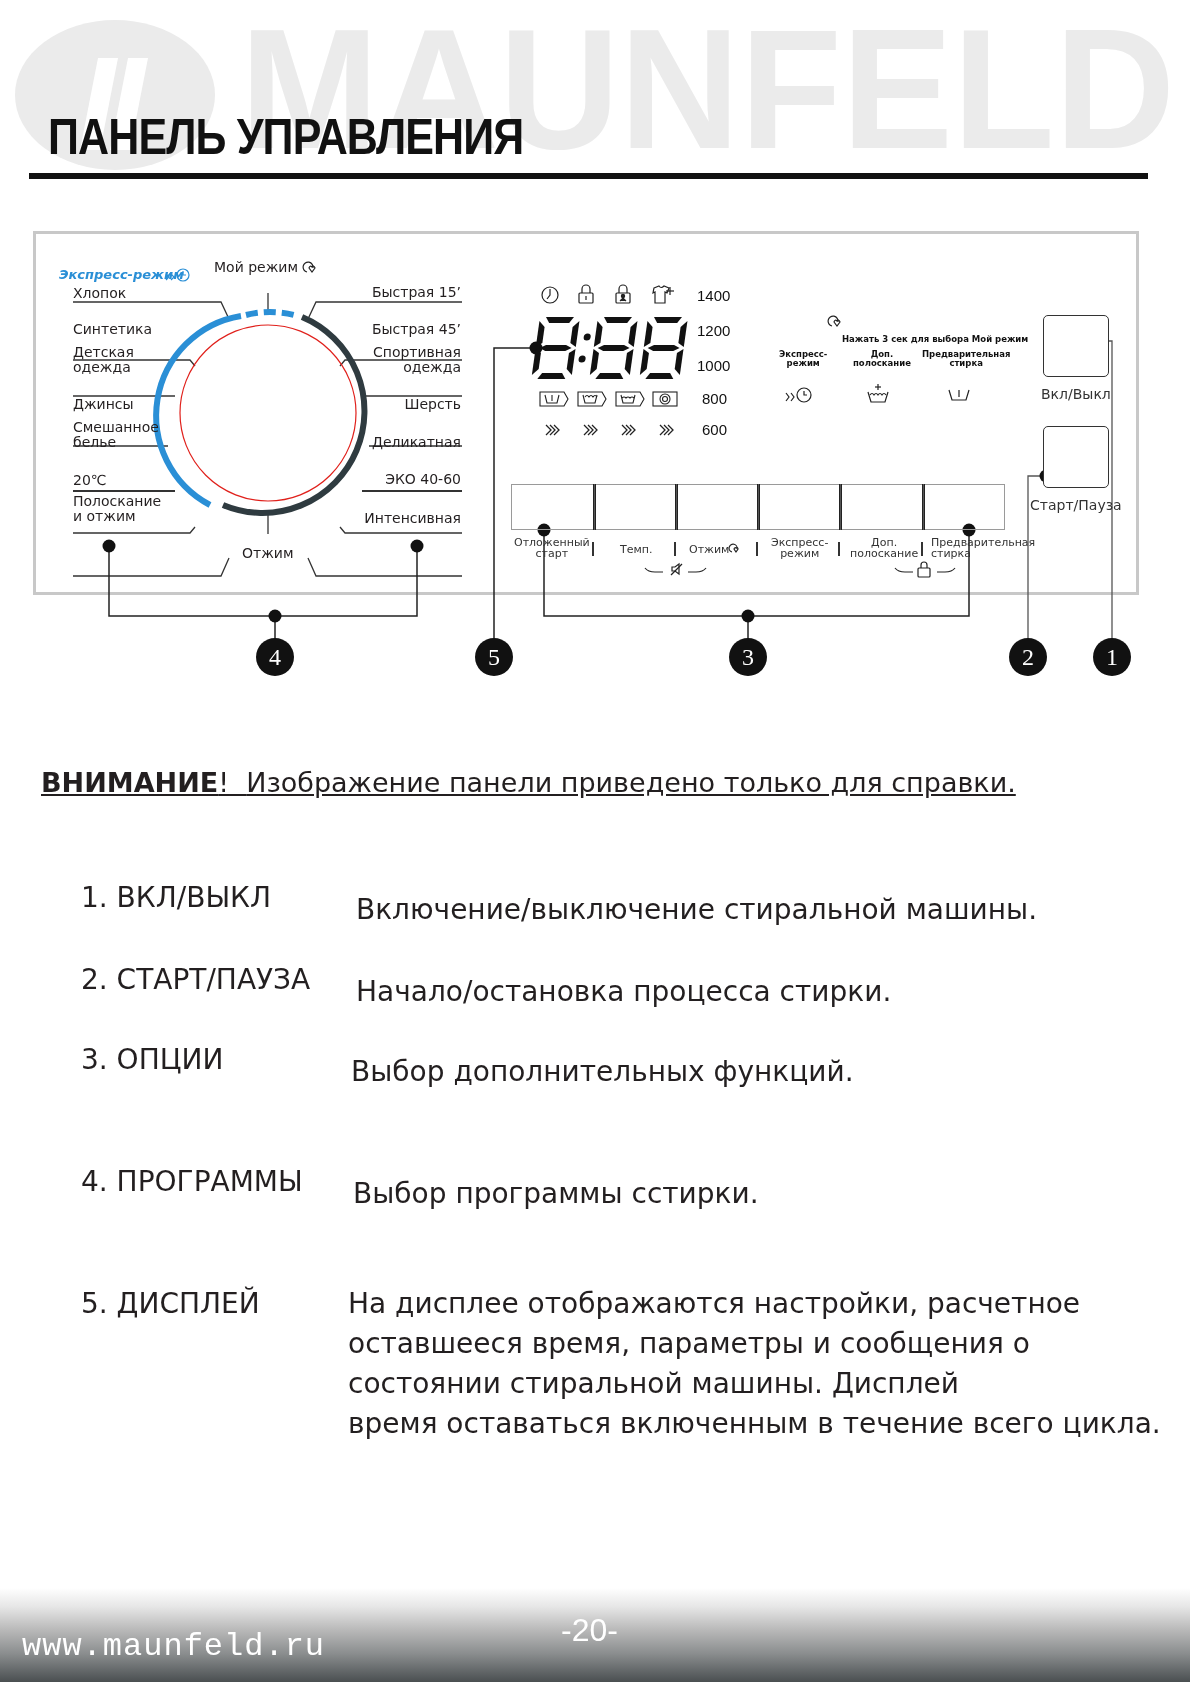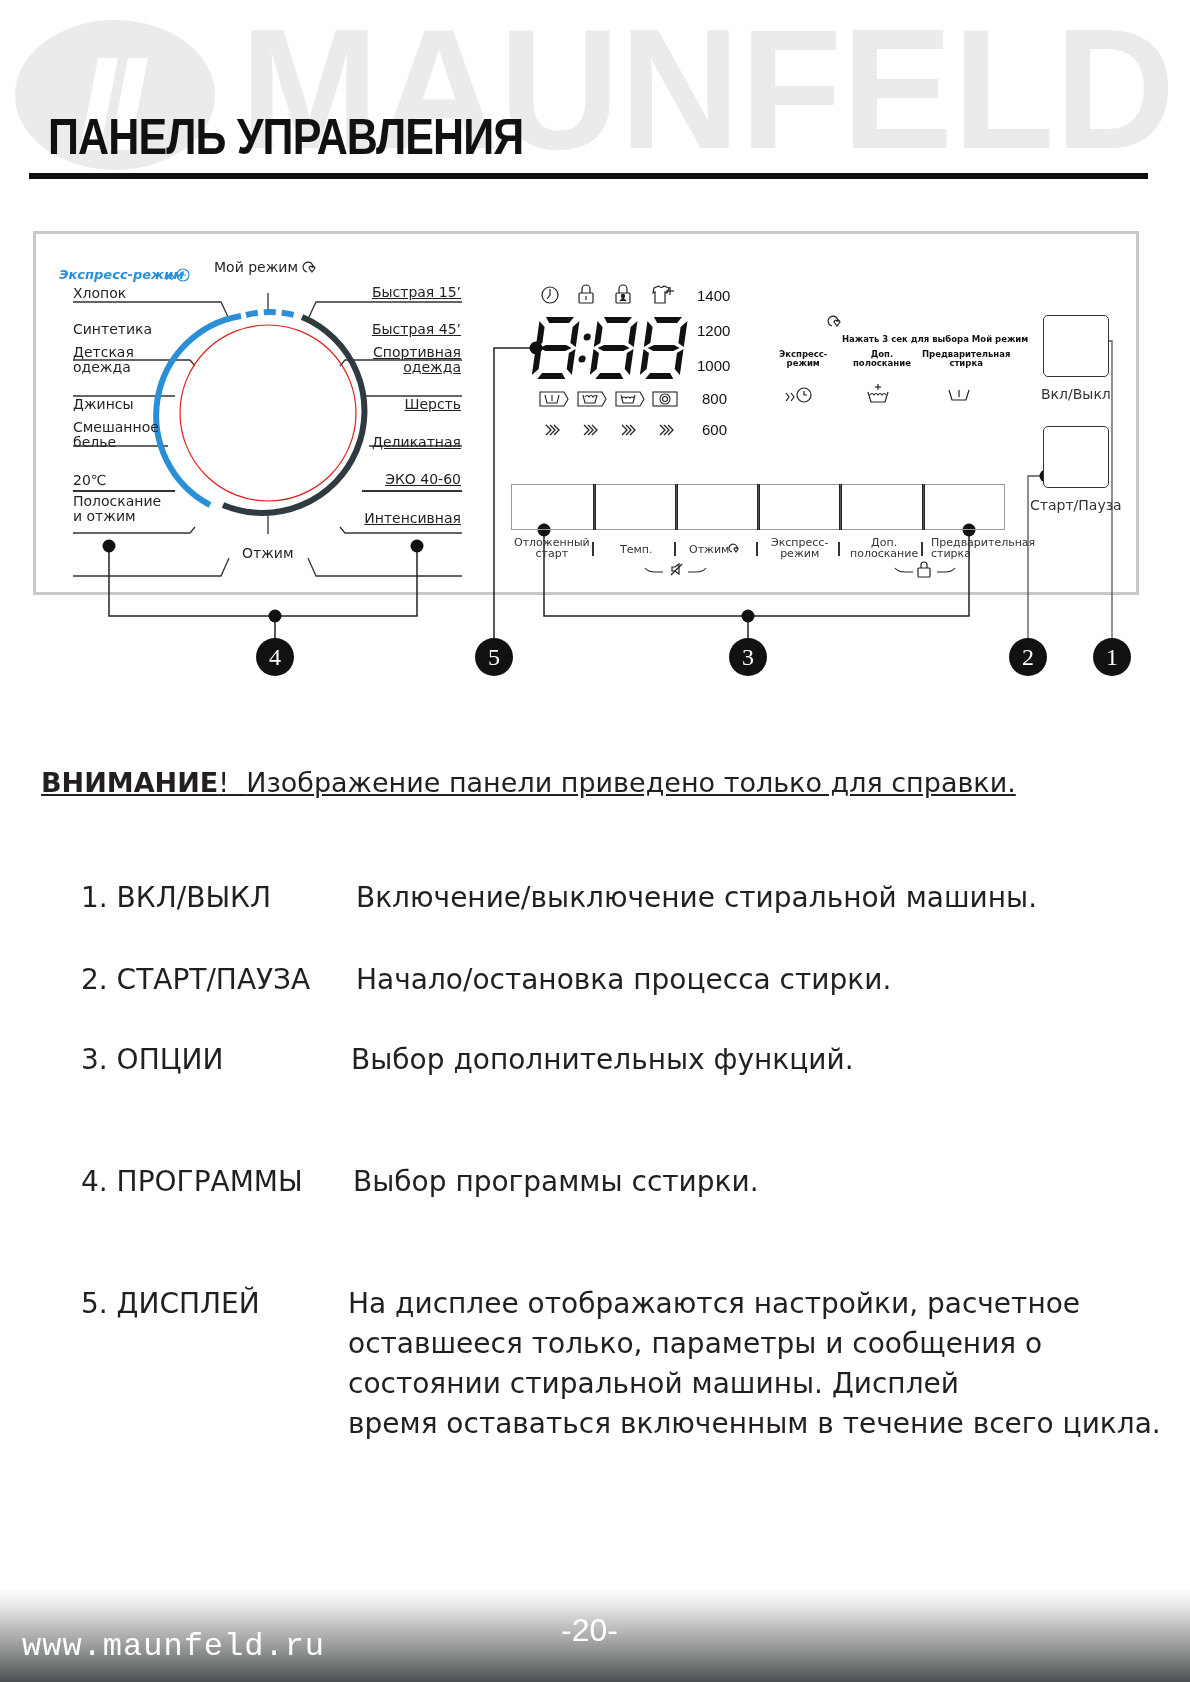--- a/index.html
+++ b/index.html
@@ -10,21 +10,21 @@
   
   .watermark { position: absolute; left: 0; top: 0; width: 1190px; height: 170px; }
   .page-title { position: absolute; left: 48px; top: 108px; font-family: "Liberation Sans", sans-serif; font-weight: bold; font-size: 50px; letter-spacing: -1px; color: #111; transform: scaleX(0.86); transform-origin: left top; white-space: nowrap; }
   .title-rule { position: absolute; left: 29px; top: 173px; width: 1119px; height: 6px; background: #111; }
 
   
   .panel { position: absolute; left: 33px; top: 231px; width: 1106px; height: 364px; border: 3px solid #c8c8c8; background: #fff; }
   .diagram-svg { position: absolute; left: 0; top: 0; width: 1190px; height: 700px; pointer-events: none; }
 
   .prog { position: absolute; font-size: 14px; line-height: 15px; color: #231f20; white-space: nowrap; }
-  .prog.right { text-align: right; text-decoration: underline; }
+  .prog.right { text-align: right; }
   .express-label { position: absolute; left: 59px; top: 267px; font-size: 13px; font-weight: bold; font-style: italic; color: #2a8fd6; white-space: nowrap; }
   .myprog-label { position: absolute; left: 214px; top: 259px; font-size: 14px; color: #231f20; white-space: nowrap; }
   .spin-label { position: absolute; left: 242px; top: 545px; font-size: 14px; color: #231f20; }
 
   .speed { position: absolute; left: 697px; font-size: 15px; color: #111; font-family: Liberation Sans, sans-serif; }
 
   .hint { position: absolute; left: 842px; top: 322px; font-size: 8.5px; font-weight: bold; color: #111; white-space: nowrap; margin-top: 12px; }
   .opt-lbl { position: absolute; font-size: 8.5px; font-weight: bold; line-height: 9px; text-align: center; color: #111; white-space: nowrap; }
 
   .opt-strip { position: absolute; left: 511px; top: 484px; width: 494px; height: 46px; border: 1px solid #9a9a9a; }
@@ -35,21 +35,21 @@
   .side-btn { position: absolute; left: 1043px; width: 66px; height: 62px; border: 1.5px solid #333; border-radius: 5px; background: #fff; }
   .side-lbl { position: absolute; font-size: 14px; color: #333; white-space: nowrap; }
 
   .callout { position: absolute; width: 38px; height: 38px; border-radius: 50%; background: #111; color: #fff; font-family: "Liberation Serif", serif; font-size: 24px; line-height: 38px; text-align: center; }
 
   
   .note { position: absolute; left: 41px; top: 764px; font-size: 27px; line-height: 38px; color: #231f20; white-space: nowrap; text-decoration: underline; }
   .note b { font-weight: bold; }
   .note .indent { padding-left: 211px; display: block; }
   .item { position: absolute; left: 41px; font-size: 28px; line-height: 40px; color: #231f20; white-space: nowrap; margin-left: 40px; }
-  .item .desc { position: absolute; top: 0; white-space: nowrap; }
+  .item .desc { position: absolute; top: 12px; white-space: nowrap; }
 
   
   .footer { position: absolute; left: 0; top: 1588px; width: 1190px; height: 94px; background: linear-gradient(to bottom, #ffffff 0%, #e6e6e6 20%, #b8b8b8 45%, #8a8d8e 70%, #4a4f51 100%); }
   .footer-url { position: absolute; left: 22px; top: 1628px; font-family: "Liberation Mono", "DejaVu Sans Mono", monospace; font-size: 32px; color: #ffffff; letter-spacing: 1px; }
   .footer-page { position: absolute; left: 561px; top: 1612px; font-size: 32px; color: #ffffff; font-family: "Liberation Sans", sans-serif; }
 </style>
 </head>
 <body>
 
 <svg class="watermark" viewBox="0 0 1190 170">
@@ -417,20 +417,20 @@
   <span>3. ОПЦИИ</span>
   <span class="desc" style="left:270px">Выбор дополнительных функций.</span>
 </div>
 <div class="item" style="top:1162px">
   <span>4. ПРОГРАММЫ</span>
   <span class="desc" style="left:272px">Выбор программы сстирки.</span>
 </div>
 <div class="item" style="top:1284px;height:170px">
   <span>5. ДИСПЛЕЙ</span>
   <span class="desc" style="left:267px;top:0">На дисплее отображаются настройки, расчетное</span>
-  <span class="desc" style="left:267px;top:40px">оставшееся только, параметры и сообщения о</span>
+  <span class="desc" style="left:267px;top:40px">оставшееся время, параметры и сообщения о</span>
   <span class="desc" style="left:267px;top:80px">состоянии стиральной машины. Дисплей</span>
   <span class="desc" style="left:267px;top:120px">время оставаться включенным в течение всего цикла.</span>
 </div>
 
 <div class="footer"></div>
 <div class="footer-url">www.maunfeld.ru</div>
 <div class="footer-page">-20-</div>
 
 </body></html>

